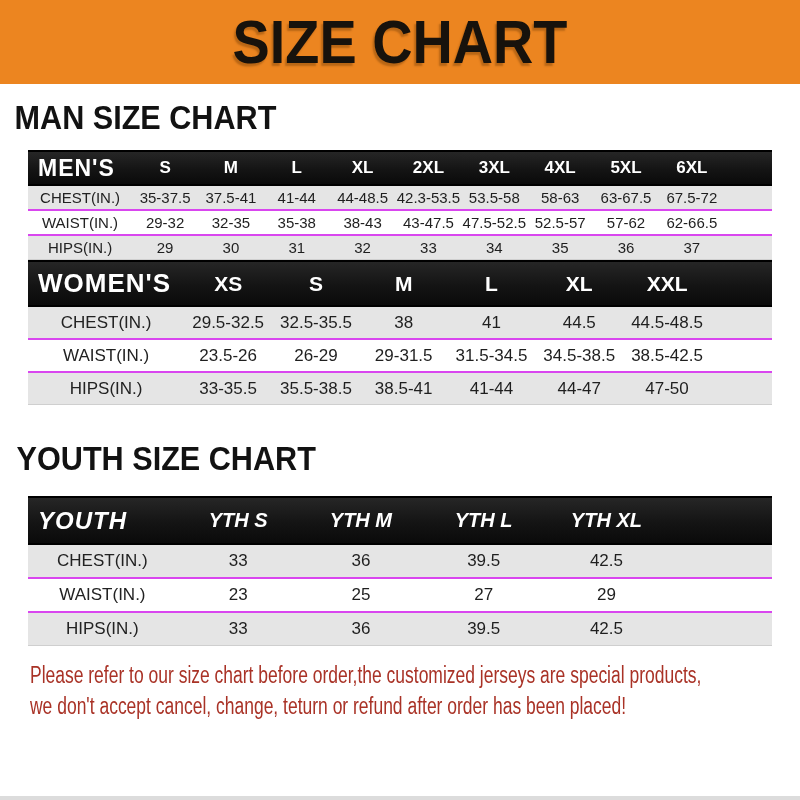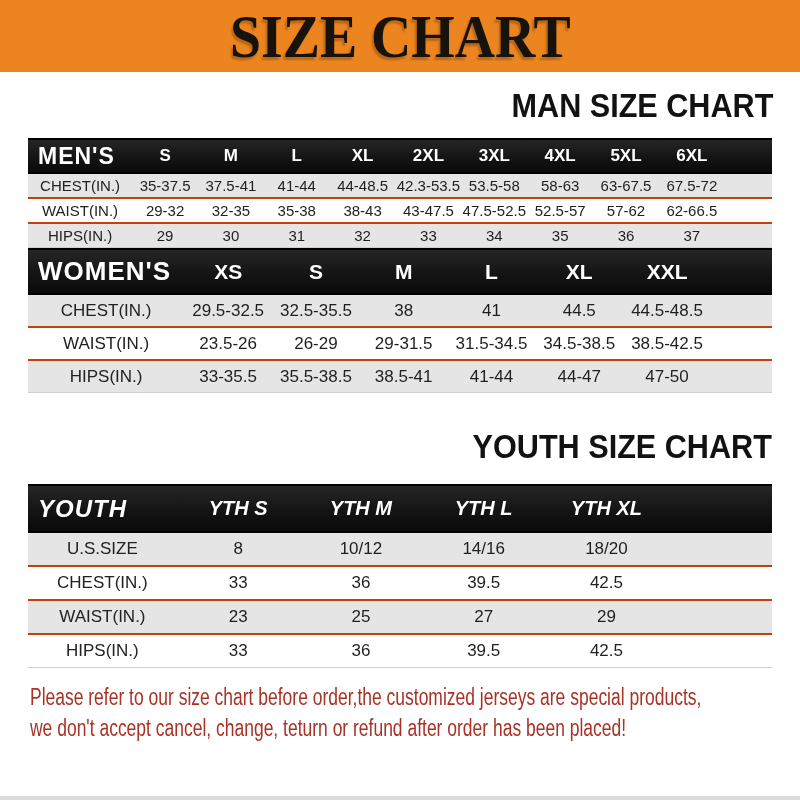--- a/index.html
+++ b/index.html
@@ -1,48 +1,48 @@
 <!DOCTYPE html>
 <html style="--banner-bg: #EC8520; --bar-bg: #141414; --row-gray: #E5E5E5; --footer-red: #A93226; --heading-color: #121212;"><head>
 <meta charset="utf-8">
 <style>
   html,body{margin:0;padding:0;}
   body{
     width:800px;height:800px;background:#ffffff;position:relative;overflow:hidden;
     font-family:"Liberation Sans","DejaVu Sans",sans-serif;
   }
   .banner{
-    height:72px;background:var(--banner-bg,#EC8520);
-    display:flex;align-items:center;justify-content:center;font-family:Liberation Serif, serif;
+    height:84px;background:var(--banner-bg,#EC8520);
+    display:flex;align-items:center;justify-content:center;
   }
   .banner h1{
     margin:0;font-size:62px;font-weight:bold;color:#17120c;line-height:1;
     text-shadow:-2px 3px 2px rgba(90,45,0,0.35);
   }
   .condensed{display:inline-block;transform:scaleX(0.9);transform-origin:50% 50%;}
   .section-heading{
-    margin:12px;text-align:right;font-weight:bold;font-size:34px;line-height:36px;
+    margin:0;text-align:left;font-weight:bold;font-size:34px;line-height:36px;
     color:var(--heading-color,#121212);
   }
   .s1 .section-heading{margin-top:15px;margin-bottom:15px;}
   .s2 .section-heading{margin-top:24px;margin-bottom:16px;}
   .s3 .section-heading{margin-top:35px;margin-bottom:20px;}
 
   .size-table{
     width:744px;margin:0 auto;border-collapse:collapse;table-layout:fixed;
     border-bottom:1px solid #cfcfcf;
   }
   .size-table thead th{
     background:linear-gradient(180deg,#262626 0%,var(--bar-bg,#141414) 55%,#0a0a0a 100%);
     color:#ffffff;font-weight:bold;text-align:center;padding:0;
     border-top:2px solid #000;border-bottom:2px solid #000;
   }
   .size-table thead th.tbl-label{text-align:left;padding-left:10px;letter-spacing:1px;}
   .size-table tbody td{text-align:center;color:#1f1f1f;padding:0;}
-  .size-table tbody tr{border-top:2px solid #c2410c;}
+  .size-table tbody tr{border-top:2px solid #d946ef;}
   .size-table tbody tr:nth-child(odd){background:var(--row-gray,#E5E5E5);}
   .size-table tbody td.row-label{color:#222;}
 
   .men   thead th{height:32px;font-size:17px;}
   .men   thead th.tbl-label{font-size:23px;margin-left:36px;}
   .men   tbody td{height:23px;font-size:15px;}
   .women thead th{height:43px;font-size:21px;}
   .women thead th.tbl-label{font-size:26px;}
   .women tbody td{height:31px;font-size:17px;}
   .youth thead th{height:45px;font-size:20px;font-style:italic;}
@@ -213,28 +213,20 @@
             <th class="tbl-label">YOUTH</th>
             <th>YTH S</th>
             <th>YTH M</th>
             <th>YTH L</th>
             <th>YTH XL</th>
             <th></th>
           </tr>
         </thead>
         <tbody>
           <tr>
-            <td class="row-label">U.S.SIZE</td>
-            <td>8</td>
-            <td>10/12</td>
-            <td>14/16</td>
-            <td>18/20</td>
-            <td></td>
-          </tr>
-          <tr>
             <td class="row-label">CHEST(IN.)</td>
             <td>33</td>
             <td>36</td>
             <td>39.5</td>
             <td>42.5</td>
             <td></td>
           </tr>
           <tr>
             <td class="row-label">WAIST(IN.)</td>
             <td>23</td>

